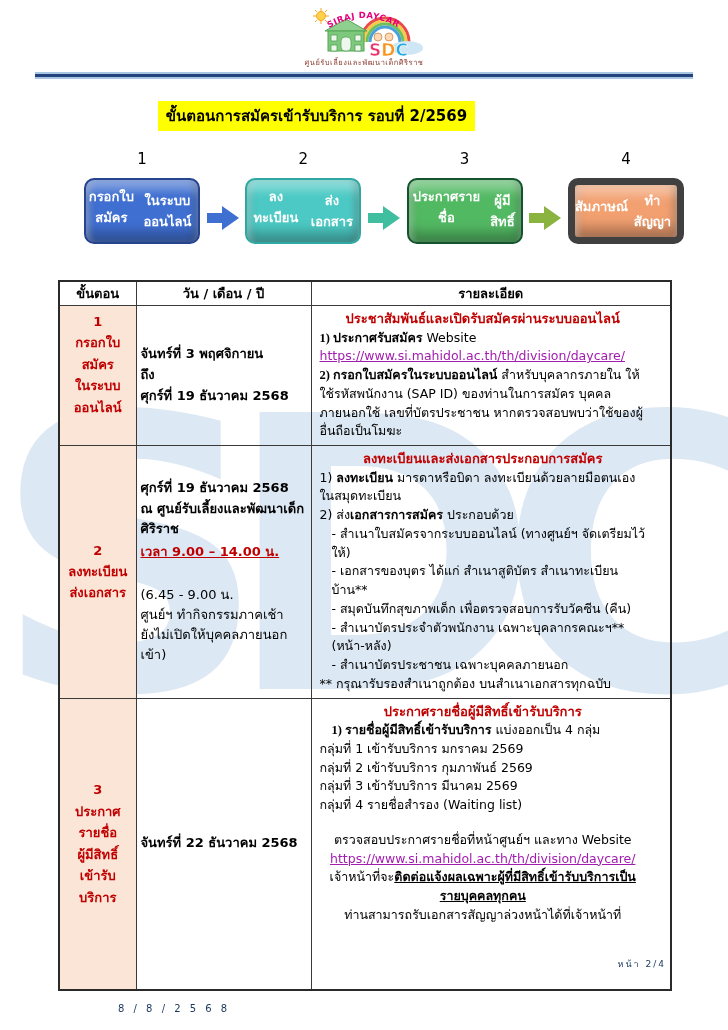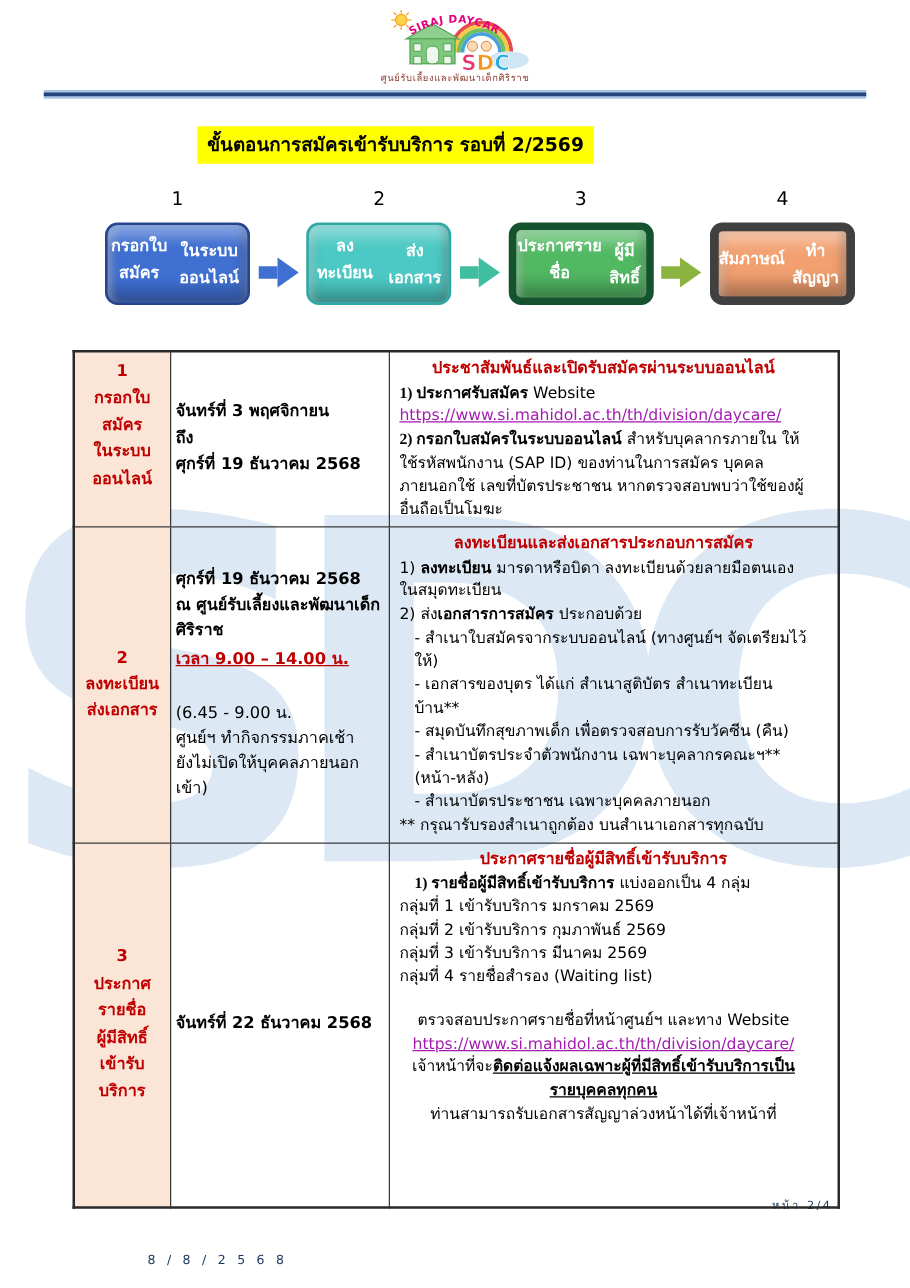--- a/index.html
+++ b/index.html
@@ -32,21 +32,21 @@
   .step-col { display:flex; flex-direction:column; align-items:center; }
   .step-number { font-size:15px; color:#000; margin-bottom:10px; }
   .step-box { width:116px; height:66px; border-radius:10px; display:flex; flex-direction:row;
               justify-content:center; align-items:center; color:#fff; font-weight:bold;
               font-size:13px; text-align:center;
               box-shadow: inset 0 10px 10px rgba(255,255,255,.35), inset 0 -10px 12px rgba(0,0,0,.28),
                           inset 4px 0 6px rgba(255,255,255,.2), inset -4px 0 6px rgba(0,0,0,.15); }
   .step-box .l1 { margin-bottom:9px; }
   .box1 { background:#3f6fd1; border:2px solid #27448f; }
   .box2 { background:#4cc9c4; border:2px solid #2fa8a3; }
-  .box3 { background:#52b963; border:6px solid #14532d; }
+  .box3 { background:#52b963; border:2px solid #14532d; }
   .box4 { background:#f2a070; border:7px solid #404040;font-family:Liberation Serif, serif; }
   .arrow { width:32px; height:24px; position:relative; margin-top:56px; }
   .arrow::before { content:""; position:absolute; left:0; top:7px; width:15px; height:10px; }
   .arrow::after  { content:""; position:absolute; left:15px; top:0; width:0; height:0;
                    border-top:12px solid transparent; border-bottom:12px solid transparent; }
   .arrow1::before { background:#3f6fd1; } .arrow1::after { border-left:17px solid #3f6fd1; }
   .arrow2::before { background:#3fbf9f; } .arrow2::after { border-left:17px solid #3fbf9f; }
   .arrow3::before { background:#8ab33f; } .arrow3::after { border-left:17px solid #8ab33f; }
 
   
@@ -177,20 +177,25 @@
   <div class="watermark">SDC</div>
 
   <div class="tbl-wrap">
     <table>
       <colgroup>
           <col class="col1">
           <col class="col2">
           <col class="col3">
         </colgroup>
       <tbody>
+          <tr>
+        <th>ขั้นตอน</th>
+        <th>วัน / เดือน / ปี</th>
+        <th>รายละเอียด</th>
+      </tr>
 
       <tr class="r1">
         <td class="stepcell top">
           <div>1</div>
           <div>กรอกใบ</div>
           <div>สมัคร</div>
           <div>ในระบบ</div>
           <div>ออนไลน์</div>
         </td>
         <td class="datecell">

